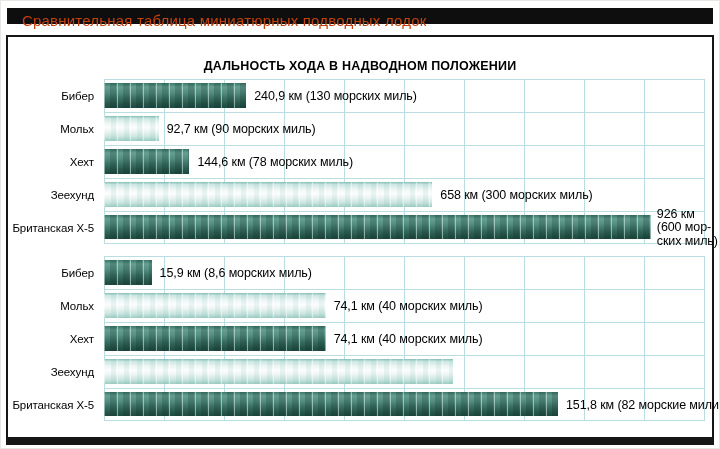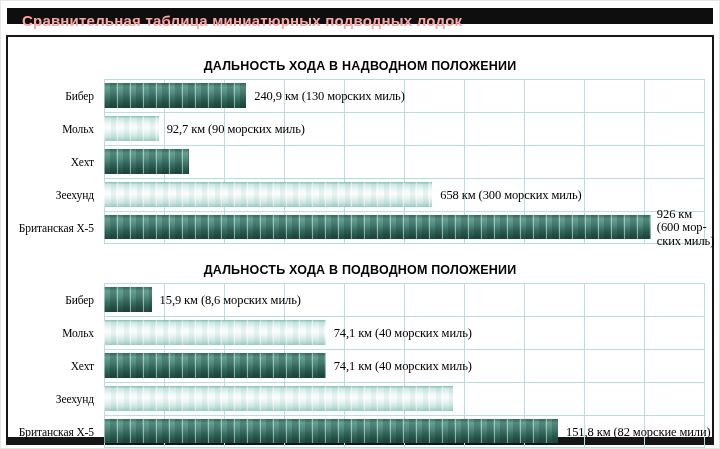--- a/index.html
+++ b/index.html
@@ -3,35 +3,35 @@
 <meta charset="utf-8">
 <style>
   html,body{margin:0;padding:0;background:#f3f3f1;}
   .page{
     position:relative;width:720px;height:449px;background:#ffffff;
     font-family:"Liberation Sans",sans-serif;color:#000;overflow:hidden;
     box-sizing:border-box;border:1px solid #e6e6e3;
   }
   .title-bar{
     position:absolute;left:6px;right:6px;top:7px;height:16px;
-    background:#0e0e0e;color:#fca5a5;
-    font-size:15px;font-weight:bold;line-height:25px;
+    background:#0e0e0e;color:#c2410c;
+    font-size:15px;font-weight:normal;line-height:25px;
     padding-left:15px;box-sizing:border-box;
     letter-spacing:0.2px;
   }
   .content-box{
     position:absolute;left:5px;right:5px;top:34px;bottom:3px;
     background:#fff;border:2px solid #161616;border-bottom-width:8px;
     box-sizing:border-box;padding-top:15px;
   }
   .chart-title{
     margin:7px 0 6px 0;text-align:center;
     font-size:12.5px;font-weight:bold;letter-spacing:0.2px;
   }
-  .plot{margin-left:96px;width:601px;font-family:Liberation Serif, serif;}
+  .plot{margin-left:96px;width:601px;}
   .row{display:flex;height:33px;position:relative;}
   .row-label{
     position:absolute;left:-96px;width:86px;top:50%;transform:translateY(-50%);
     text-align:right;font-size:11.5px;letter-spacing:-0.1px;white-space:nowrap;
   }
   .track{
     position:relative;width:601px;height:100%;box-sizing:border-box;
     border-top:1px solid #b9dde0;border-right:1px solid #b9dde0;
     background-image:repeating-linear-gradient(90deg,#b9dde0 0 1px,rgba(0,0,0,0) 1px 60px);
   }
@@ -93,20 +93,21 @@
     <div class="track">
       <div class="bar bar-light" style="width: 9.12%;"></div>
       <span class="value-label" style="left: calc(9.12% + 8px);">92,7 км (90 морских миль)</span>
     </div>
   </div>
 
   <div class="row">
     <span class="row-label">Хехт</span>
     <div class="track">
       <div class="bar bar-dark" style="width: 14.23%;"></div>
+      <span class="value-label" style="left: calc(14.23% + 8px);">144,6 км (78 морских миль)</span>
     </div>
   </div>
 
   <div class="row">
     <span class="row-label">Зеехунд</span>
     <div class="track">
       <div class="bar bar-light" style="width: 54.72%;"></div>
       <span class="value-label" style="left: calc(54.72% + 8px);">658 км (300 морских миль)</span>
     </div>
   </div>
@@ -119,21 +120,20 @@
 (600 мор-
 ских миль)</span>
     </div>
   </div>
 </div>
     </section>
 
     <div class="gap"></div>
 
     <section>
-      <h2 class="chart-title">ДАЛЬНОСТЬ ХОДА В ПОДВОДНОМ ПОЛОЖЕНИИ</h2>
       <div class="plot">
   <div class="row">
     <span class="row-label">Бибер</span>
     <div class="track">
       <div class="bar bar-dark" style="width: 7.93%;"></div>
       <span class="value-label" style="left: calc(7.93% + 8px);">15,9 км (8,6 морских миль)</span>
     </div>
   </div>
 
   <div class="row">

